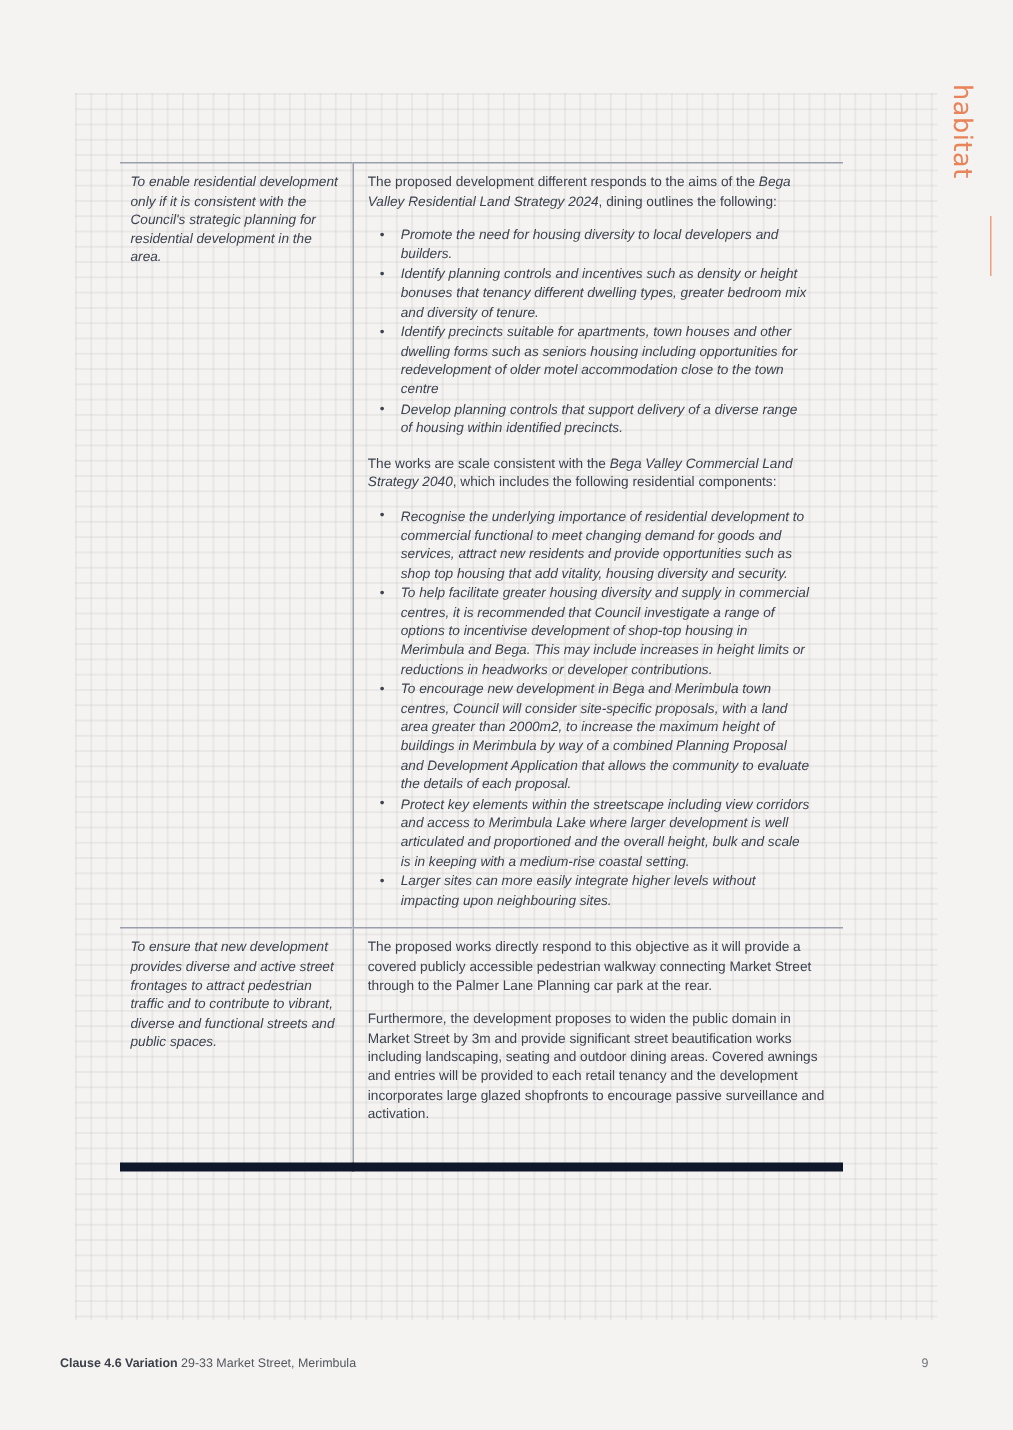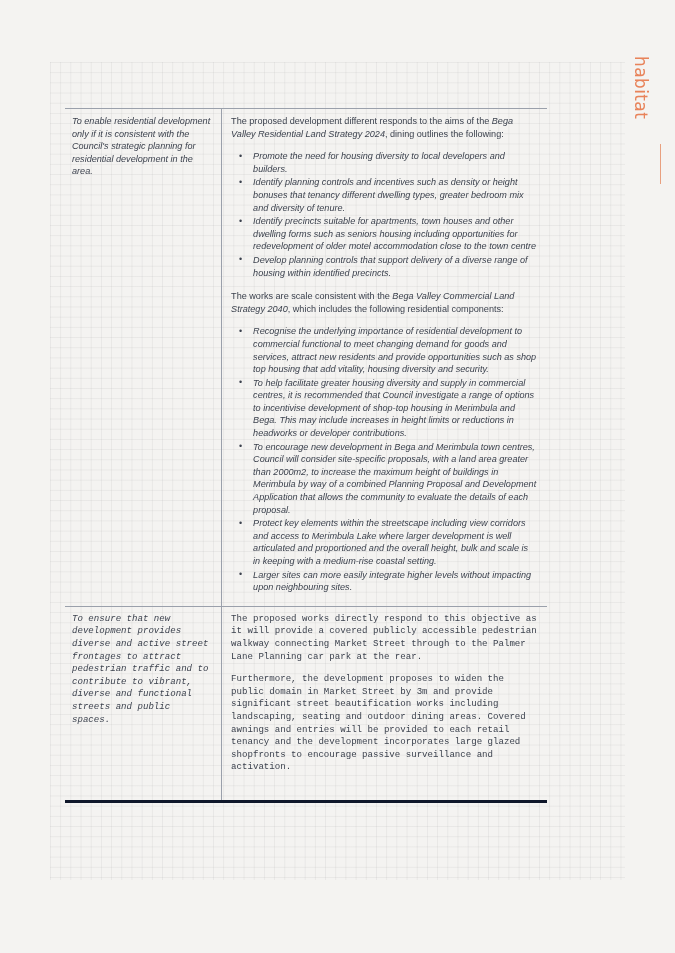--- a/index.html
+++ b/index.html
@@ -63,38 +63,37 @@
   
   .page {
     position: absolute;
     left: 0;
     top: 0;
     width: 675px;
     height: 953px;
   }
   .resp-table {
     position: absolute;
-    left: 65px;
+    left: 80px;
     top: 108px;
     width: 482px;
     border-collapse: collapse;
   }
   .resp-table td {
     vertical-align: top;
     padding: 6px 10px 10px 8px;
     color: #3c424e;
     font-size: 9.1px;
     line-height: 12.6px;
   }
   .resp-table tr {
     border-top: 1px solid #9aa0ab;
   }
   .resp-table tr:last-child {
-    border-bottom: 3px solid #0f172a;
-    font-family: Liberation Mono, monospace;
+    border-bottom: 6px solid #0f172a;
   }
   td.col-objective {
     width: 150px;
     font-style: italic;
     border-right: 1px solid #9aa0ab;
     padding-left: 7px;
     padding-right: 8px;
   }
   td.col-response {
     width: 330px;
@@ -116,21 +115,21 @@
     margin: 0 0 11px 0;
     padding: 0 0 0 20px;
     list-style: none;
   }
   ul.blist:last-child {
     margin-bottom: 2px;
   }
   ul.blist li {
     position: relative;
     font-style: italic;
-    margin: 0 0 1px 0;
+    margin: 0 12px 1px 0;
     padding-left: 2px;
   }
   ul.blist li::before {
     content: "\2022";
     position: absolute;
     left: -12px;
     top: -0.5px;
     font-style: normal;
     font-size: 9px;
     color: #3c424e;
@@ -213,14 +212,18 @@
           <p class="para tight">To ensure that new development provides diverse and active street frontages to attract pedestrian traffic and to contribute to vibrant, diverse and functional streets and public spaces.</p>
         </td>
         <td class="col-response">
           <p class="para">The proposed works directly respond to this objective as it will provide a covered publicly accessible pedestrian walkway connecting Market Street through to the Palmer Lane Planning car park at the rear.</p>
           <p class="para">Furthermore, the development proposes to widen the public domain in Market Street by 3m and provide significant street beautification works including landscaping, seating and outdoor dining areas. Covered awnings and entries will be provided to each retail tenancy and the development incorporates large glazed shopfronts to encourage passive surveillance and activation.</p>
         </td>
       </tr>
     </tbody>
   </table>
 
+  <div class="footer">
+    <div class="footer-left"><b>Clause 4.6 Variation</b><span class="addr"> 29-33 Market Street, Merimbula</span></div>
+    <div class="footer-page">9</div>
+  </div>
 
 </div>
 
 </body></html>

